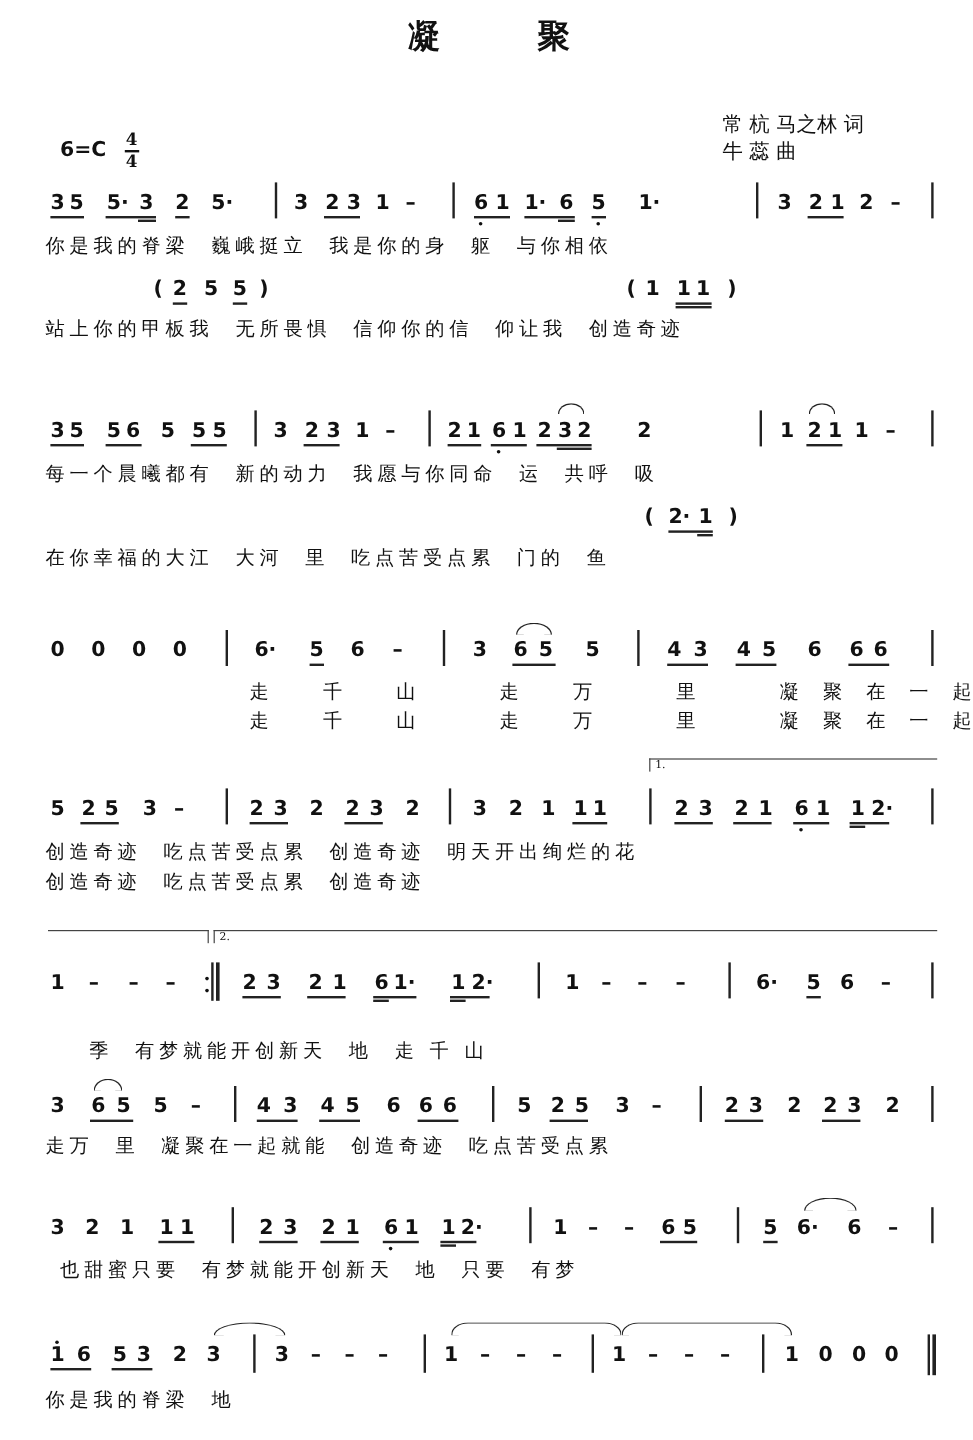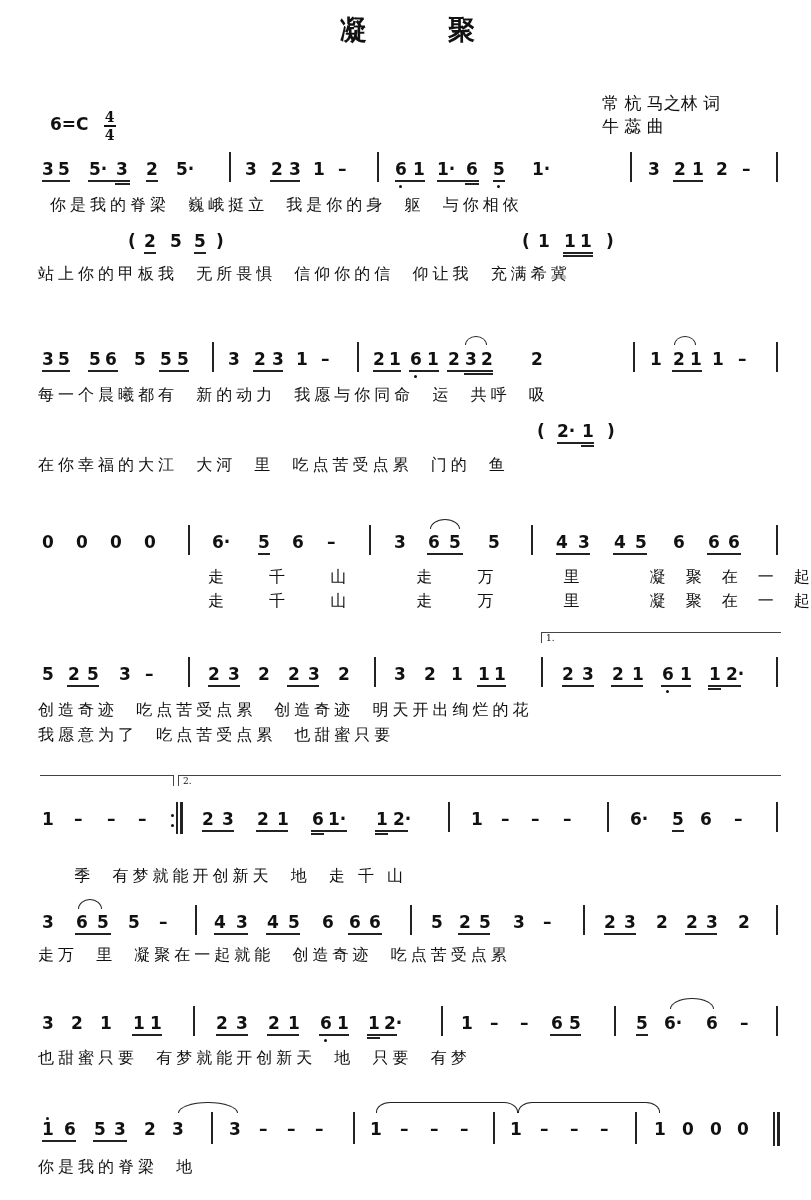--- a/index.html
+++ b/index.html
@@ -78,22 +78,22 @@
   <div class="abs" style="left:648px;top:0;">
     <span class="n" style="left:0">3</span>
       <span class="n" style="left:26px">2</span>
       <span class="n" style="left:44px">1</span>
     <span class="u1" style="left:25px;top:20px;width:30px"></span>
     <span class="n" style="left:68px">2</span>
       <span class="n" style="left:94px">–</span>
   </div>
   <div class="bl" style="left:776px;top:-8px;height:30px"></div>
 
-  <div class="ly" style="left:38px;top:35px;margin-left:12px;">你是我的脊梁  巍峨挺立  我是你的身  躯  与你相依</div>
-  <div class="ly" style="left:38px;top:104px;">站上你的甲板我  无所畏惧  信仰你的信  仰让我  充满希冀</div>
+  <div class="ly" style="left:38px;top:35px;">你是我的脊梁  巍峨挺立  我是你的身  躯  与你相依</div>
+  <div class="ly" style="left:38px;top:104px;">站上你的甲板我  无所畏惧  信仰你的信  仰让我  创造奇迹</div>
   <div class="abs" style="left:128px;top:72px;">
     <span class="n" style="left:0">(</span>
       <span class="n" style="left:16px">2</span>
       <span class="n" style="left:42px">5</span>
       <span class="n" style="left:66px">5</span>
       <span class="n" style="left:88px">)</span>
     <span class="u1" style="left:16px;top:20px;width:12px"></span>
       <span class="u1" style="left:66px;top:20px;width:12px"></span>
   </div>
   <div class="abs" style="left:522px;top:72px;">
@@ -256,21 +256,21 @@
       <span class="u1" style="left:99px;top:20px;width:30px"></span>
       <span class="dot" style="left:104px;top:25px"></span>
     <span class="n" style="left:147px">1</span>
       <span class="n" style="left:164px">2·</span>
       <span class="u1" style="left:146px;top:20px;width:33px"></span>
       <span class="u1" style="left:146px;top:23px;width:13px"></span>
   </div>
   <div class="bl" style="left:776px;top:-8px;height:30px"></div>
 
   <div class="ly" style="left:38px;top:35px;">创造奇迹  吃点苦受点累  创造奇迹  明天开出绚烂的花</div>
-  <div class="ly" style="left:38px;top:60px;">我愿意为了  吃点苦受点累  也甜蜜只要</div>
+  <div class="ly" style="left:38px;top:60px;">创造奇迹  吃点苦受点累  创造奇迹</div>
 </div>
 
 <div class="row" style="top:810px;">
   <div class="abs" style="left:40px;top:-35px;width:133px;border-top:1.4px solid #444;height:10px;border-right:1.4px solid #444;"></div>
   <div class="volta" style="left:178px;top:-35px;width:598px;">2.</div>
   <div class="abs" style="left:42px;top:0;">
     <span class="n" style="left:0">1</span>
       <span class="n" style="left:32px">–</span>
       <span class="n" style="left:65px">–</span>
       <span class="n" style="left:96px">–</span>
@@ -404,21 +404,21 @@
   <div class="abs" style="left:636px;top:0;">
     <span class="n" style="left:0">5</span>
       <span class="u1" style="left:0;top:20px;width:12px"></span>
     <span class="n" style="left:28px">6·</span>
     <span class="slur" style="left:34px;top:-16px;width:42px;height:10px"></span>
     <span class="n" style="left:70px">6</span>
       <span class="n" style="left:104px">–</span>
   </div>
   <div class="bl" style="left:776px;top:-8px;height:30px"></div>
 
-  <div class="ly" style="left:38px;top:34px;">也甜蜜只要  有梦就能开创新天  地  只要  有梦</div>
+  <div class="ly" style="left:50px;top:34px;">也甜蜜只要  有梦就能开创新天  地  只要  有梦</div>
 </div>
 
 <div class="row" style="top:1120px;">
   <div class="abs" style="left:42px;top:0;">
     <span class="n" style="left:0">1</span>
       <span class="dot" style="left:4px;top:-3px"></span>
     <span class="n" style="left:22px">6</span>
       <span class="u1" style="left:0;top:20px;width:34px"></span>
     <span class="n" style="left:52px">5</span>
       <span class="n" style="left:72px">3</span>

